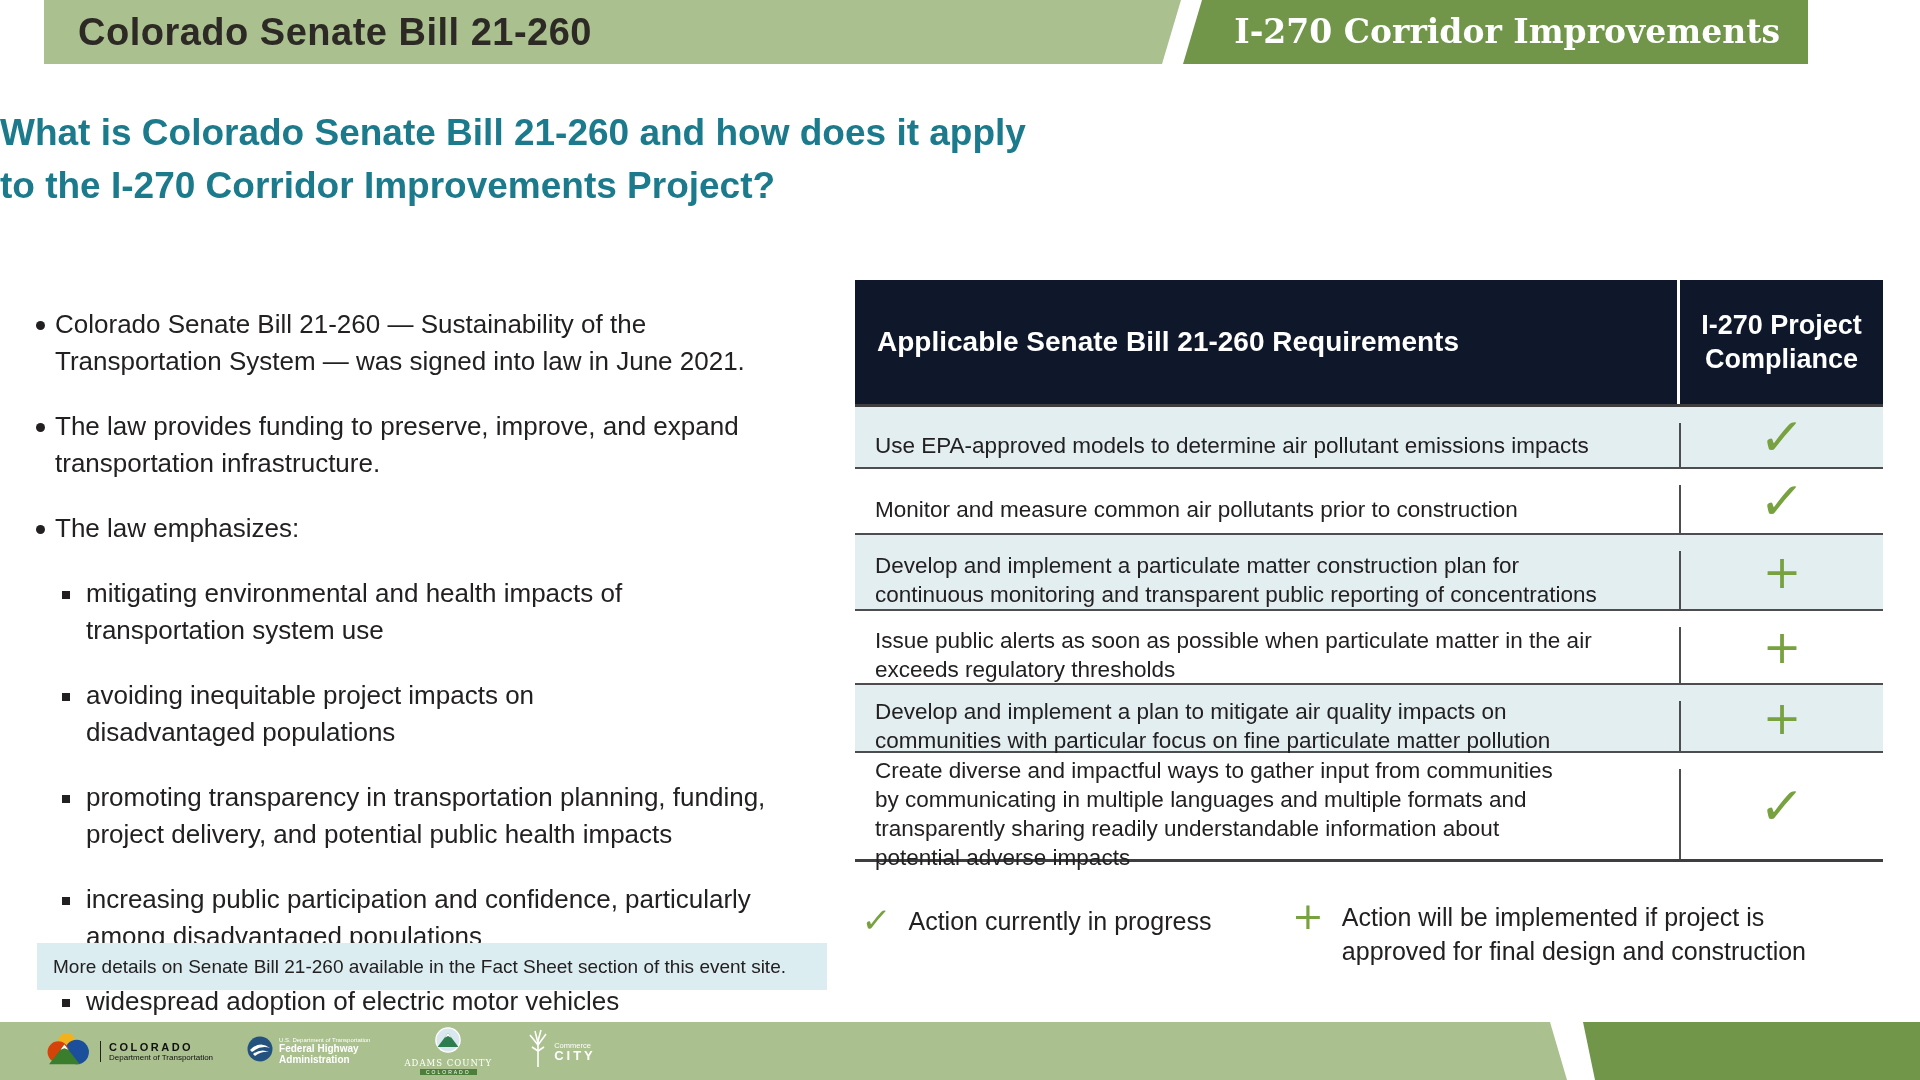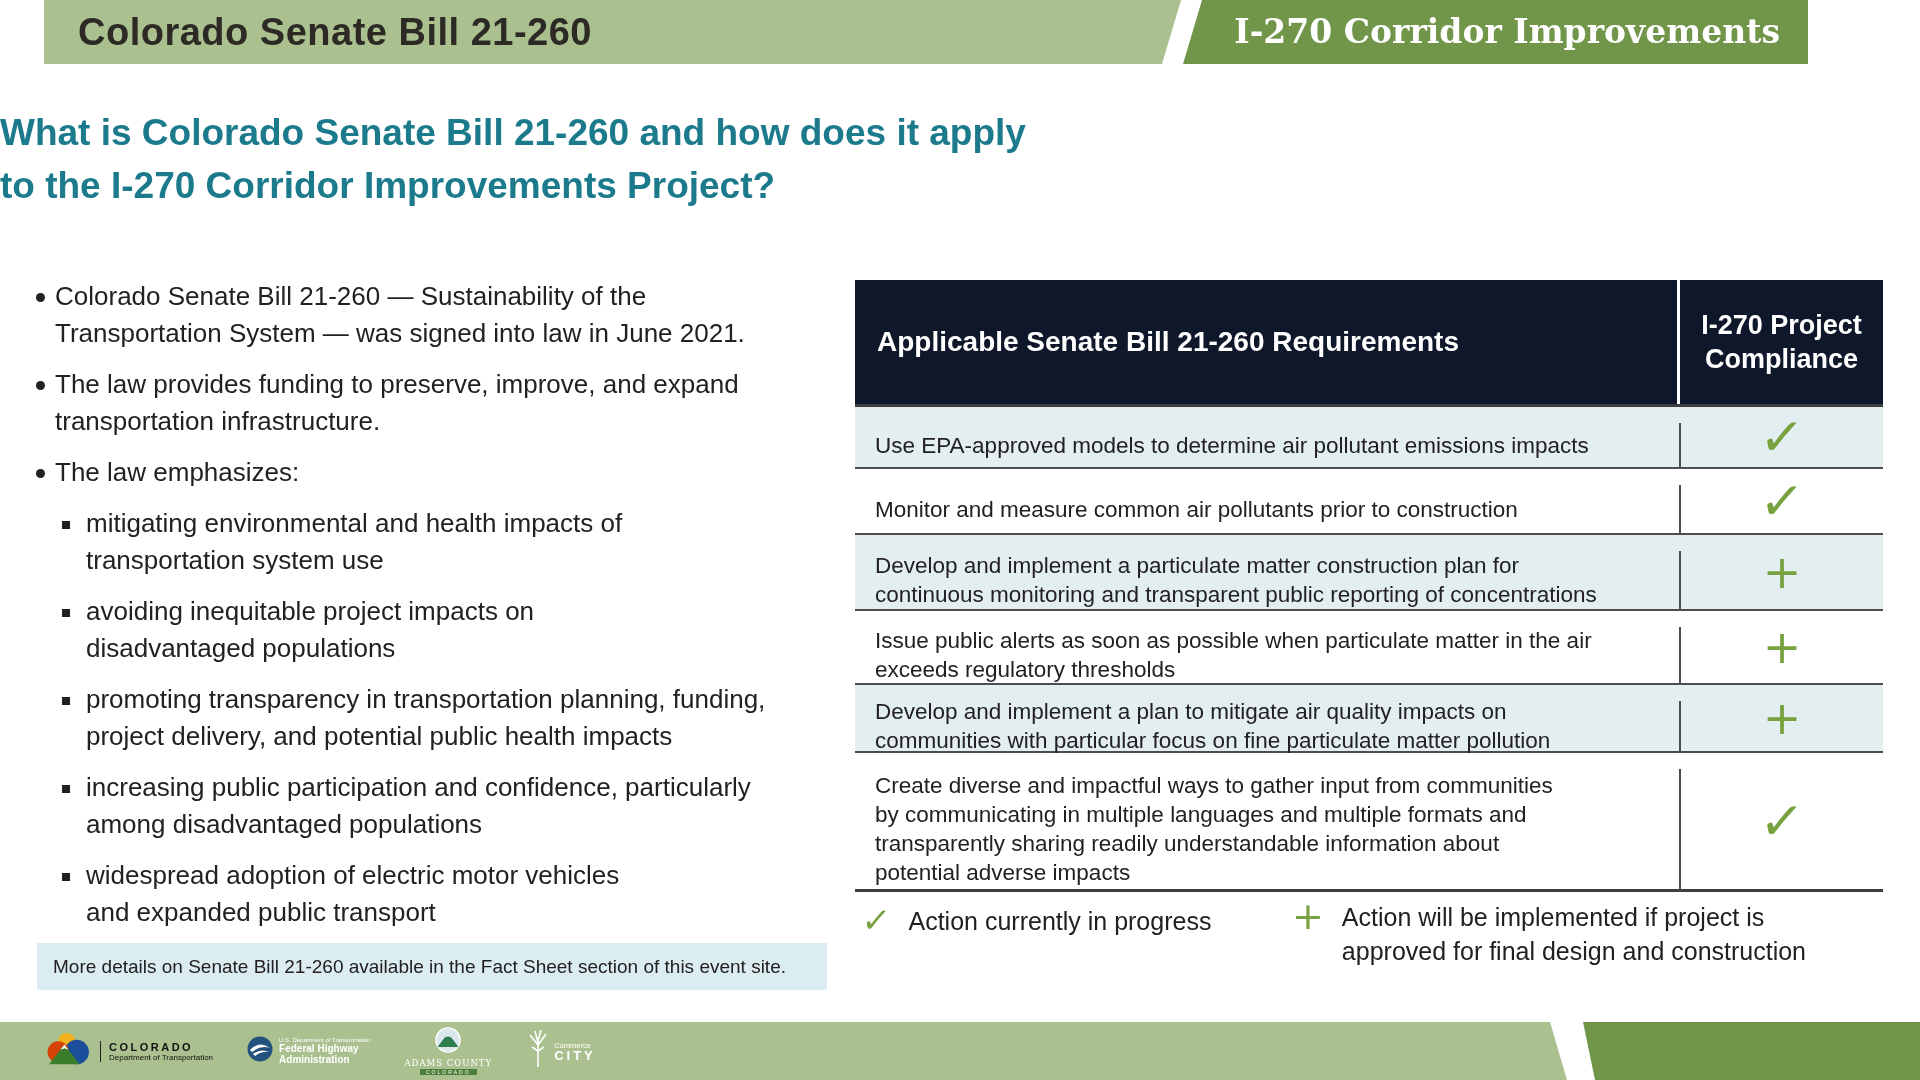--- a/index.html
+++ b/index.html
@@ -16,21 +16,21 @@
                   font-size:38px;font-weight:bold;color:#2d2a26;letter-spacing:.5px;}
   .hdr-right-title{position:absolute;right:28px;top:0;height:64px;line-height:64px;
                    font-family:"DejaVu Serif",serif;font-weight:bold;font-size:33px;color:#ffffff;}
 
   
   .title{position:absolute;top:106px;left:0;width:1920px;text-align:left;
          color:#1b7a8b;font-weight:bold;font-size:37px;line-height:53px;}
 
   
   .bullets{position:absolute;left:30px;top:278px;width:810px;font-size:26px;line-height:37px;}
-  .bullet{position:relative;margin-bottom:14px;white-space:nowrap;}
+  .bullet{position:relative;margin-bottom:14px;white-space:nowrap;margin-top:28px;}
   .bullet .lines{padding-left:25px;}
   .bullet.l2{margin-left:32px;}
   .bullet.l2 .lines{padding-left:24px;}
   .marker{position:absolute;left:6px;top:15px;width:9px;height:9px;background:#232021;}
   .marker.dot{border-radius:50%;}
   .bullet.l2 .marker{left:0;top:16px;width:8px;height:8px;border-radius:0;}
 
   
   .note{position:absolute;left:37px;top:943px;width:790px;height:47px;background:#dcedf2;
         display:flex;align-items:center;padding-left:16px;box-sizing:border-box;
@@ -214,21 +214,21 @@
       <div class="trow alt" style="height:66px">
         <div class="tcell req">
           <div>Develop and implement a plan to mitigate air quality impacts on</div>
           <div>communities with particular focus on fine particulate matter pollution</div>
         </div>
         <div class="tcell status" data-status="plus">
           <span class="mark">+</span>
         </div>
       </div>
 
-      <div class="trow" style="height:136px">
+      <div class="trow" style="height:106px">
         <div class="tcell req">
           <div>Create diverse and impactful ways to gather input from communities</div>
           <div>by communicating in multiple languages and multiple formats and</div>
           <div>transparently sharing readily understandable information about</div>
           <div>potential adverse impacts</div>
         </div>
         <div class="tcell status" data-status="check">
           <span class="mark">✓</span>
         </div>
       </div>

